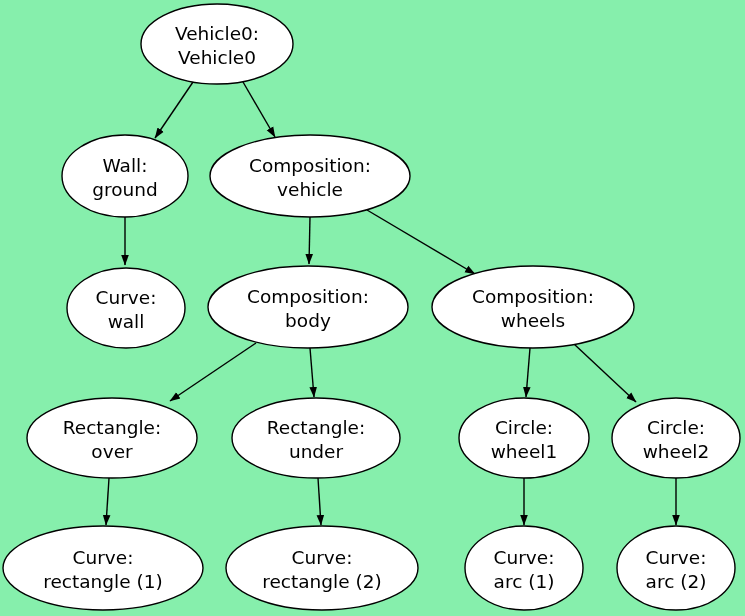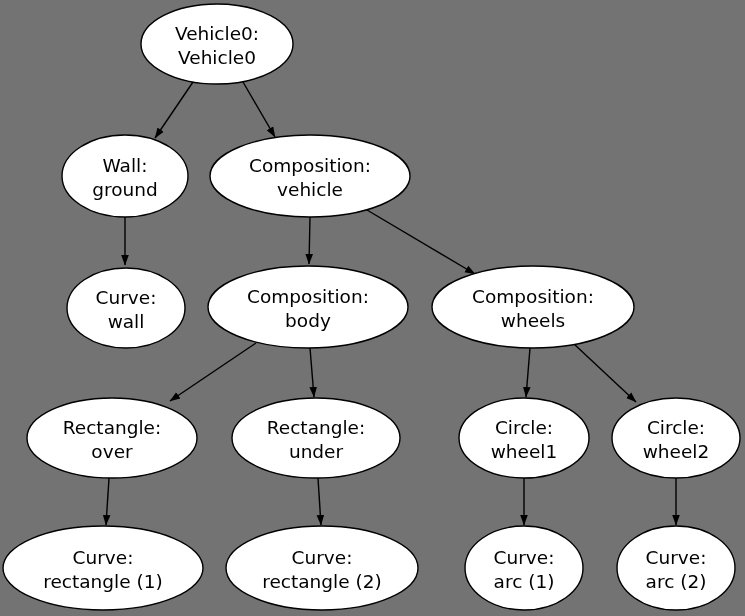--- a/index.html
+++ b/index.html
@@ -3,21 +3,21 @@
 <meta charset="utf-8">
 <style>
   html, body {
     margin: 0;
     padding: 0;
     background: #ffffff;
   }
   .canvas {
     width: 745px;
     height: 616px;
-    background: #737373;
+    background: #86efac;
     position: relative;
   }
   svg { display: block; }
   .node-ellipse {
     fill: #ffffff;
     stroke: #000000;
     stroke-width: 1.4;
   }
   .edge-line {
     stroke: #000000;

